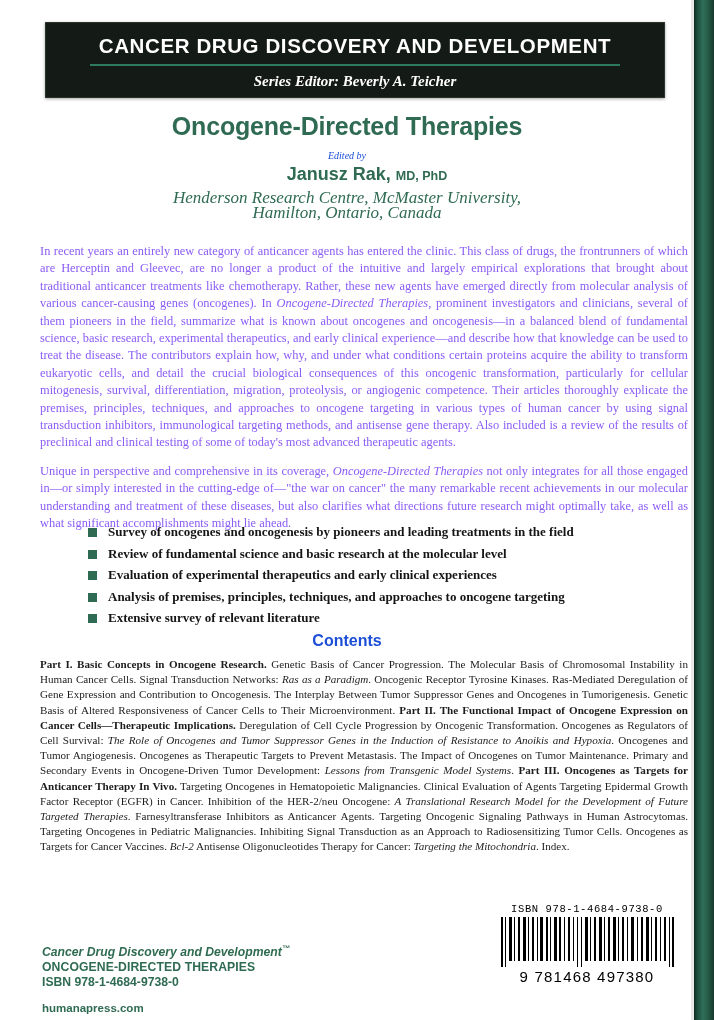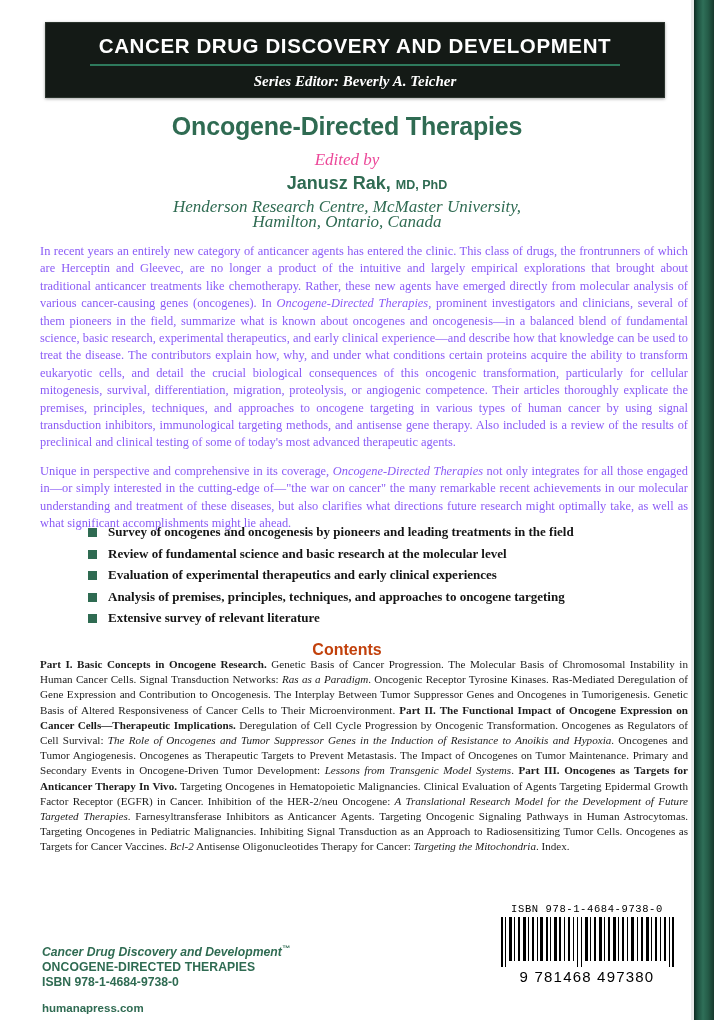--- a/index.html
+++ b/index.html
@@ -90,22 +90,22 @@
     text-align: center;
   }
   #book-title {
     color: #2f6b52;
     font-size: 25px;
     font-weight: bold;
     letter-spacing: -0.2px;
     font-family: "Liberation Sans", sans-serif;
   }
   #edited-by {
-    color: #ec4899;
-    font-size: 17px;
+    color: #1d4ed8;
+    font-size: 10px;
     font-style: italic;
     margin-top: 9px;
     font-family: "Liberation Serif", serif;
   }
   #editor-name {
     color: #2f6b52;
     font-size: 18px;
     font-weight: bold;
     margin-top: 3px;
     font-family: "Liberation Sans", sans-serif;
@@ -168,25 +168,24 @@
     font-family: "Liberation Serif", serif;
   }
 
   
   #contents-heading {
     position: absolute;
     left: 0;
     top: 632px;
     width: 694px;
     text-align: center;
-    color: #c2410c;
+    color: #1d4ed8;
     font-size: 16px;
     font-weight: bold;
     font-family: "Liberation Sans", sans-serif;
-    margin-top: 9px;
   }
   #contents-body {
     position: absolute;
     left: 40px;
     top: 657px;
     width: 648px;
     color: #1c1c1c;
     font-size: 11.1px;
     line-height: 15.2px;
     text-align: justify;

